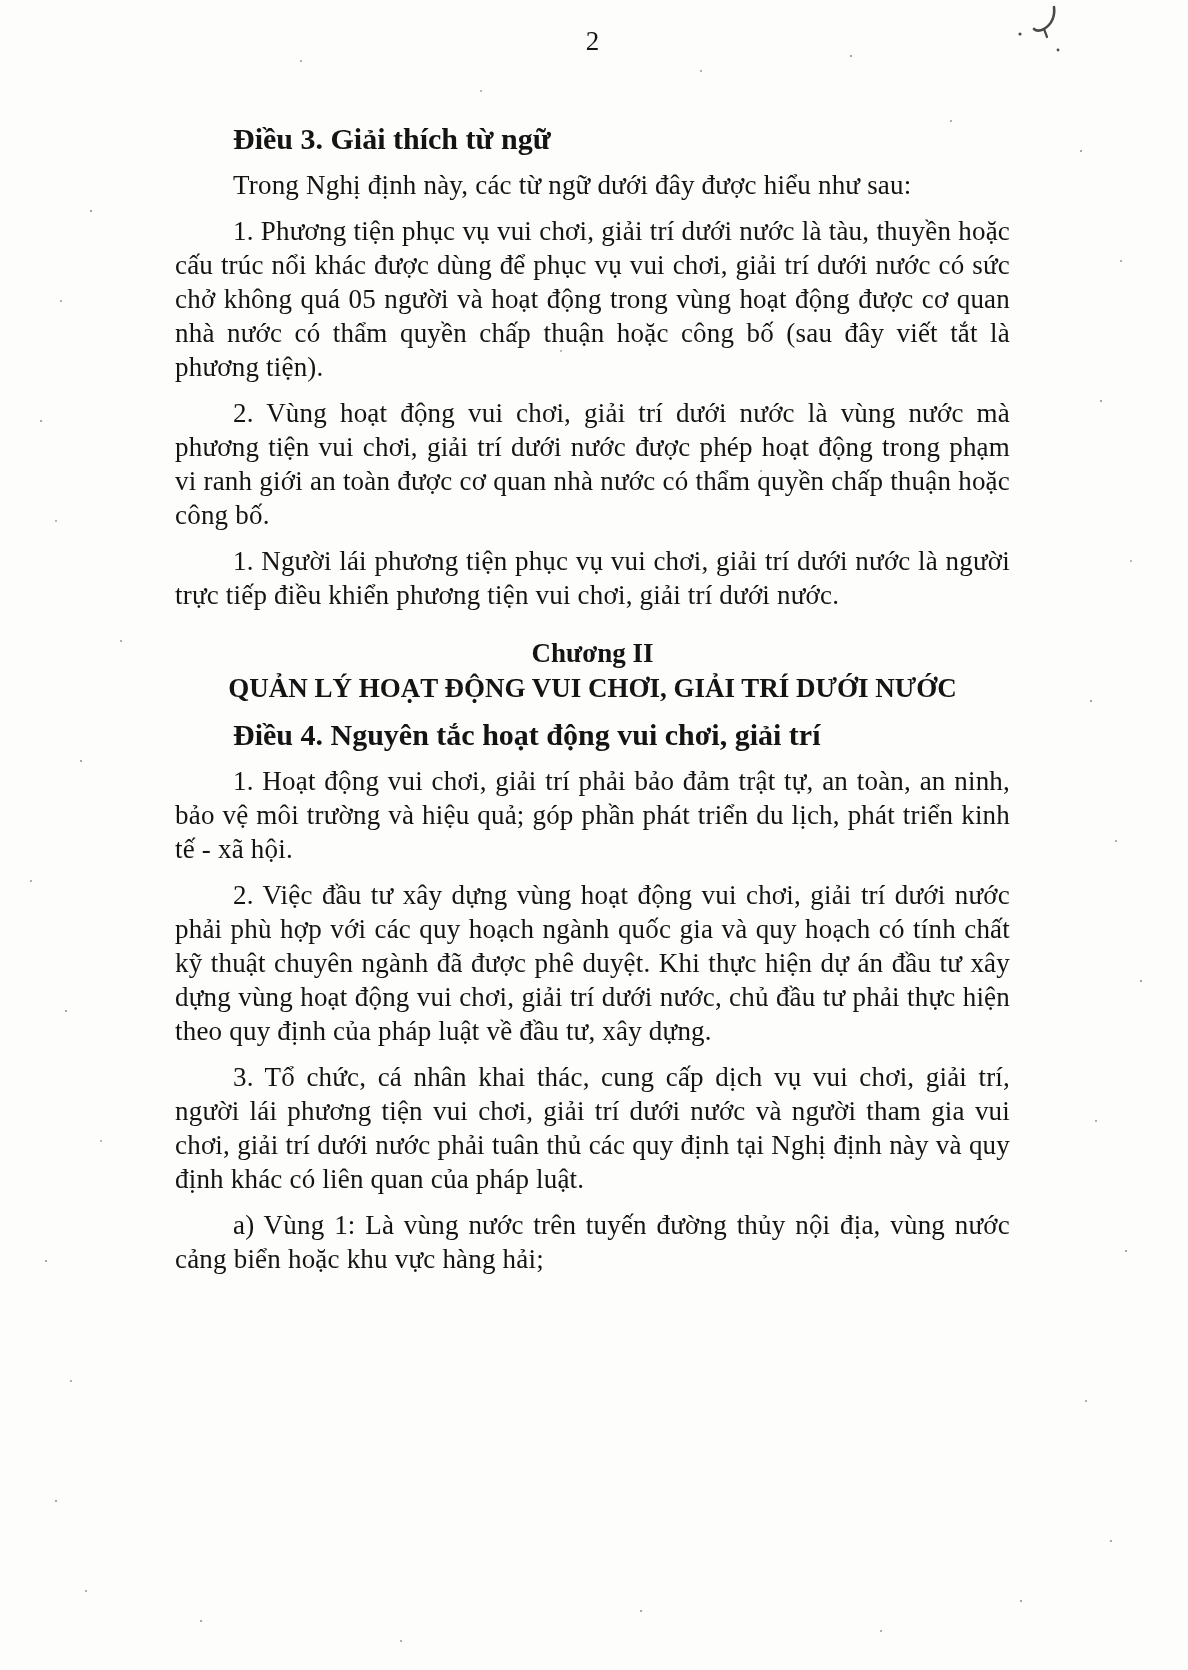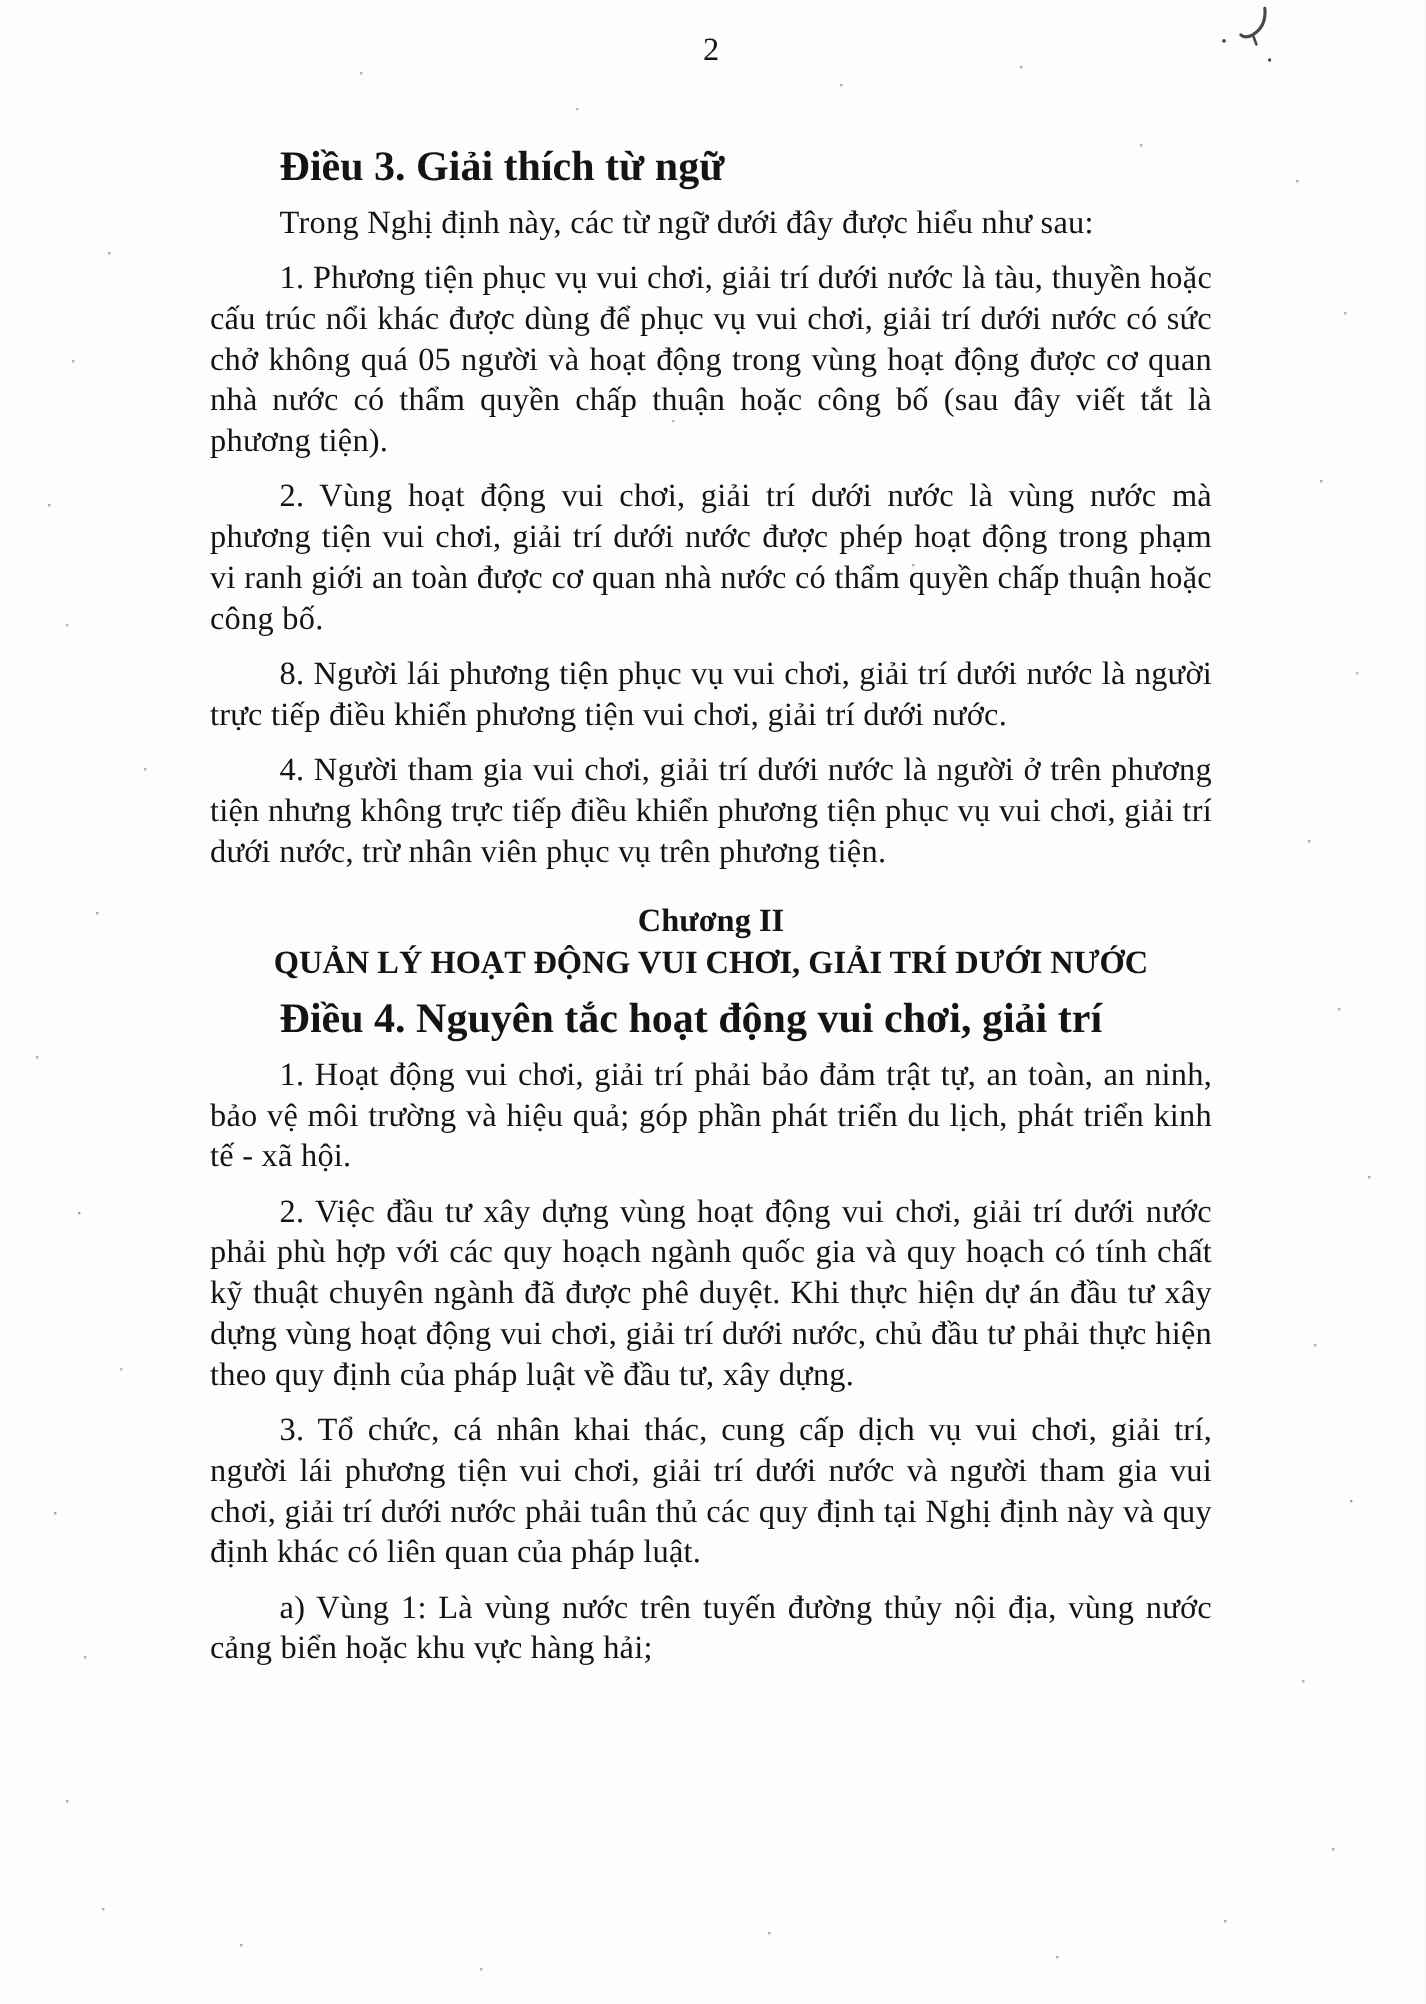--- a/index.html
+++ b/index.html
@@ -29,21 +29,21 @@
   .para {
     font-size: 27px;
     line-height: 34px;
     text-align: justify;
     text-indent: 58px;
     margin: 0 0 12px 0;
     letter-spacing: 0.2px;
   }
   .art-heading {
     font-weight: bold;
-    font-size: 35px;
+    font-size: 30px;
     line-height: 34px;
     text-indent: 58px;
     margin: 5px 0 12px 0;
   }
   .chapter {
     text-align: center;
     font-weight: bold;
     font-size: 27px;
     line-height: 35px;
     margin: 24px 0 12px 0;
@@ -97,23 +97,22 @@
     <div class="page-number">2</div>
 
     <div class="art-heading">Điều 3. Giải thích từ ngữ</div>
 
     <p class="para">Trong Nghị định này, các từ ngữ dưới đây được hiểu như sau:</p>
 
     <p class="para">1. Phương tiện phục vụ vui chơi, giải trí dưới nước là tàu, thuyền hoặc cấu trúc nổi khác được dùng để phục vụ vui chơi, giải trí dưới nước có sức chở không quá 05 người và hoạt động trong vùng hoạt động được cơ quan nhà nước có thẩm quyền chấp thuận hoặc công bố (sau đây viết tắt là phương tiện).</p>
 
     <p class="para">2. Vùng hoạt động vui chơi, giải trí dưới nước là vùng nước mà phương tiện vui chơi, giải trí dưới nước được phép hoạt động trong phạm vi ranh giới an toàn được cơ quan nhà nước có thẩm quyền chấp thuận hoặc công bố.</p>
 
-    <p class="para">8. Người lái phương tiện phục vụ vui chơi, giải trí dưới nước là người trực tiếp điều khiển phương tiện vui chơi, giải trí dưới nước.</p>
+    <p class="para">1. Người lái phương tiện phục vụ vui chơi, giải trí dưới nước là người trực tiếp điều khiển phương tiện vui chơi, giải trí dưới nước.</p>
 
-    <p class="para">4. Người tham gia vui chơi, giải trí dưới nước là người ở trên phương tiện nhưng không trực tiếp điều khiển phương tiện phục vụ vui chơi, giải trí dưới nước, trừ nhân viên phục vụ trên phương tiện.</p>
 
     <div class="chapter">
       <div>Chương II</div>
       <div>QUẢN LÝ HOẠT ĐỘNG VUI CHƠI, GIẢI TRÍ DƯỚI NƯỚC</div>
     </div>
 
     <div class="art-heading">Điều 4. Nguyên tắc hoạt động vui chơi, giải trí</div>
 
     <p class="para">1. Hoạt động vui chơi, giải trí phải bảo đảm trật tự, an toàn, an ninh, bảo vệ môi trường và hiệu quả; góp phần phát triển du lịch, phát triển kinh tế - xã hội.</p>
 

